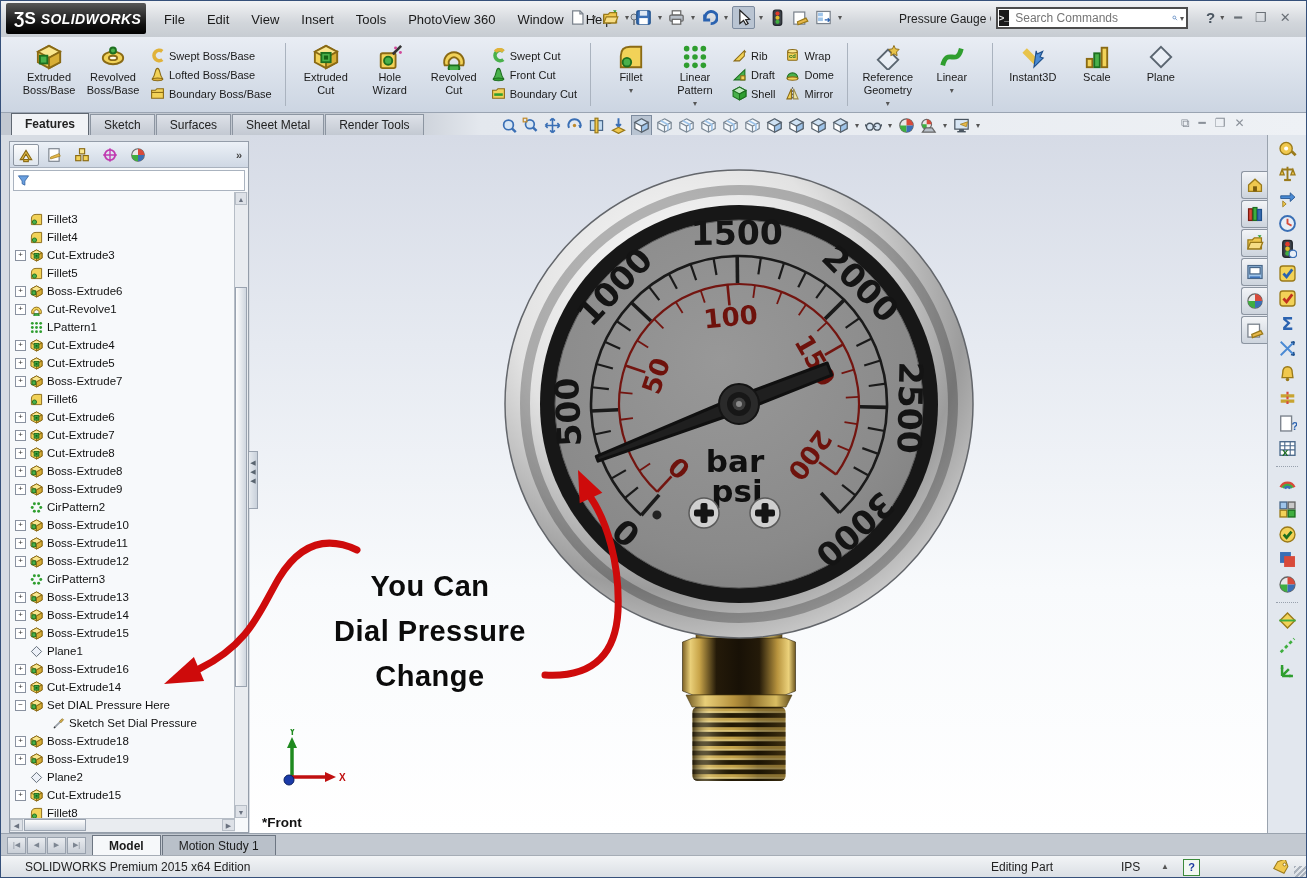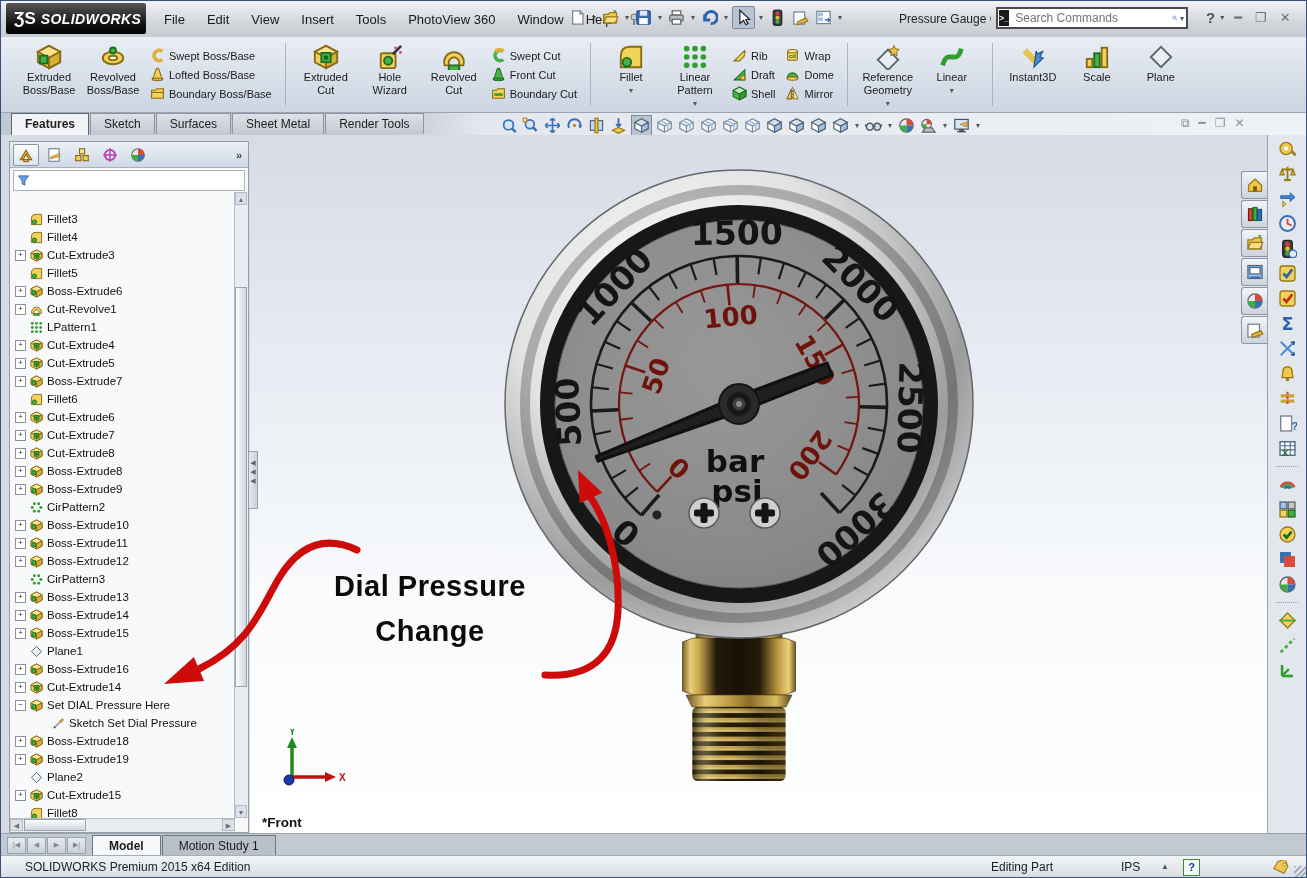--- a/index.html
+++ b/index.html
@@ -35,21 +35,21 @@
   .rgroup{display:flex;align-items:stretch;padding:2px 6px;}
   .rsep{width:1px;background:#aab3bf;margin:6px 2px;}
   .bigbtn{display:flex;flex-direction:column;align-items:center;justify-content:flex-start;
     width:64px;padding-top:4px;font-size:11px;color:#1a1a1a;text-align:center;line-height:13px;}
   .bigbtn .ic{height:28px;display:flex;align-items:center;}
   .stack{display:flex;flex-direction:column;justify-content:center;gap:2px;padding:0 2px;}
   .srow{display:flex;align-items:center;gap:4px;font-size:11px;color:#1a1a1a;white-space:nowrap;padding:1px 3px;}
   
   #tabrow{position:absolute;left:0;top:112px;width:1307px;height:22px;
     background:linear-gradient(90deg,#c2c8d1 0,#c2c8d1 390px,#e4e8ee 480px,#eef1f5);}
-  #cmd-tabs{position:absolute;left:10px;top:0;display:flex;height:22px;align-items:flex-start;}
+  #cmd-tabs{position:absolute;left:10px;top:0;display:flex;height:22px;align-items:center;}
   .ctab{font-size:12px;padding:3px 13px 3px;margin-right:1px;background:linear-gradient(#dde1e8,#c3c9d2);
     border:1px solid #8c95a1;border-bottom:none;color:#222;}
   .ctab.active{background:#f1f3f6;font-weight:bold;border-color:#5f6771;padding-bottom:4px;}
   #headsup{position:absolute;left:498px;top:2px;display:flex;align-items:center;gap:3px;}
   #vp-winctl{position:absolute;left:1180px;top:3px;display:flex;gap:9px;color:#8a9099;font-size:12px;}
   
   #featpanel{position:absolute;left:8px;top:140px;width:240px;height:692px;background:#f7f9fb;
     border:1px solid #949da9;box-sizing:border-box;}
   #fp-header{height:25px;background:linear-gradient(#ecf1f7,#cfd8e4);border-bottom:1px solid #a9b2be;
     display:flex;align-items:center;padding-left:3px;gap:2px;}
@@ -1378,20 +1378,21 @@
     </div>
     <div id="hscroll">
       <div class="sarrow" style="left:0;width:13px;height:12px;line-height:12px;">◀</div>
       <div id="hthumb"></div>
       <div class="sarrow" style="left:auto;right:0;width:13px;height:12px;line-height:12px;">▶</div>
     </div>
   </div>
   <div id="splitter">◀<br>◀<br>◀</div>
 
   <div id="annotation">
+      <div>You Can</div>
       <div>Dial Pressure</div>
       <div>Change</div>
     </div>
   <div id="front-label">*Front</div>
   <svg id="triad-svg" style="left:255px;top:728px;" width="100" height="90">
       <line x1="36" y1="48" x2="36" y2="18" stroke="#1f8a1f" stroke-width="3.5"></line>
       <polygon points="36,8 31,19 41,19" fill="#1f8a1f"></polygon>
       <text x="33" y="6" font-size="10" fill="#1f8a1f" font-weight="bold" font-family="Liberation Sans, sans-serif">Y</text>
       <line x1="36" y1="48" x2="70" y2="48" stroke="#c01010" stroke-width="3.5"></line>
       <polygon points="80,48 69,43 69,53" fill="#c01010"></polygon>

